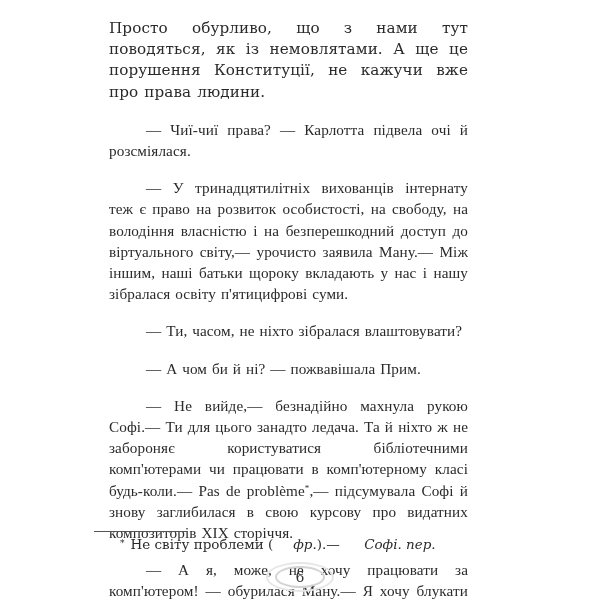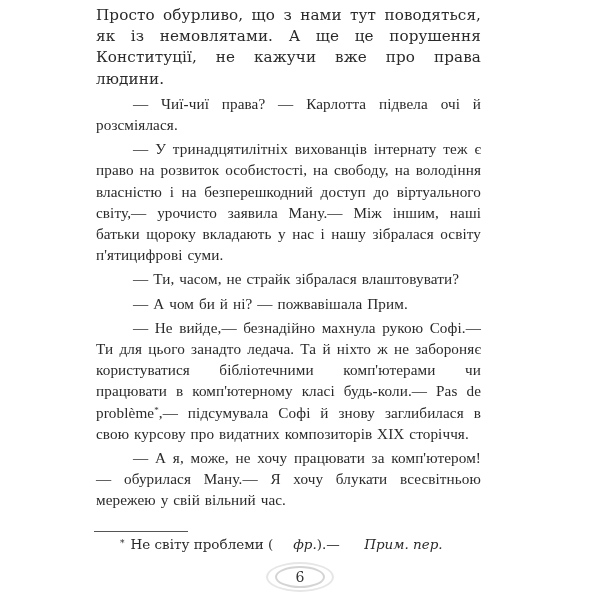--- a/index.html
+++ b/index.html
@@ -17,21 +17,21 @@
     }
     .page {
       position: absolute;
       left: 93px;
       top: 2px;
       width: 391px;
     }
     .para {
       font-size: 15.2px;
       line-height: 21.2px;
-      margin: 3px;
+      margin: 16px;
       text-align: justify;
       letter-spacing: 0.1px;
       word-spacing: 1px;
     }
     .indent {
       text-indent: 37px;
       font-family: Liberation Serif, serif;
     }
     .footnote-rule {
       position: absolute;
@@ -101,29 +101,29 @@
       top: -2px;
     }
   </style>
 </head>
 <body>
 
 <div class="page">
   <p class="para">Просто обурливо, що з нами тут поводяться, як із немовлятами. А ще це порушення Конституції, не кажучи вже про права людини.</p>
   <p class="para indent">— Чиї-чиї права? — Карлотта підвела очі й розсміялася.</p>
   <p class="para indent">— У тринадцятилітніх вихованців інтернату теж є право на розвиток особистості, на свободу, на володіння власністю і на безперешкодний доступ до віртуального світу,— урочисто заявила Ману.— Між іншим, наші батьки щороку вкладають у нас і нашу зібралася освіту п'ятицифрові суми.</p>
-  <p class="para indent">— Ти, часом, не страйк зібралася влаштовувати?</p>
+  <p class="para indent">— Ти, часом, не ніхто зібралася влаштовувати?</p>
   <p class="para indent">— А чом би й ні? — пожвавішала Прим.</p>
   <p class="para indent"><span>— Не вийде,— безнадійно махнула рукою Софі.— Ти для цього занадто ледача. Та й ніхто ж не забороняє користуватися бібліотечними комп'ютерами чи працювати в комп'ютерному класі будь-коли.— Pas de problème</span><span class="sup">*</span><span>,— підсумувала Софі й знову заглибилася в свою курсову про видатних композиторів XIX сторіччя.</span></p>
   <p class="para indent">— А я, може, не хочу працювати за комп'ютером! — обурилася Ману.— Я хочу блукати всесвітньою мережею у свій вільний час.</p>
 </div>
 
 <div class="footnote-rule"></div>
 
 <div class="footnote">
-  <span class="mark">*</span><span>Не світу проблеми (</span><span class="em">фр.</span><span>).— </span><span class="em">Прим. пер.</span>
+  <span class="mark">*</span><span>Не світу проблеми (</span><span class="em">фр.</span><span>).— </span><span class="em">Софі. пер.</span>
 </div>
 
 <div class="page-number-wrap">
   <div class="ornament"></div>
   <div class="ornament inner"></div>
   <span class="page-number">6</span>
 </div>
 
 </body></html>

